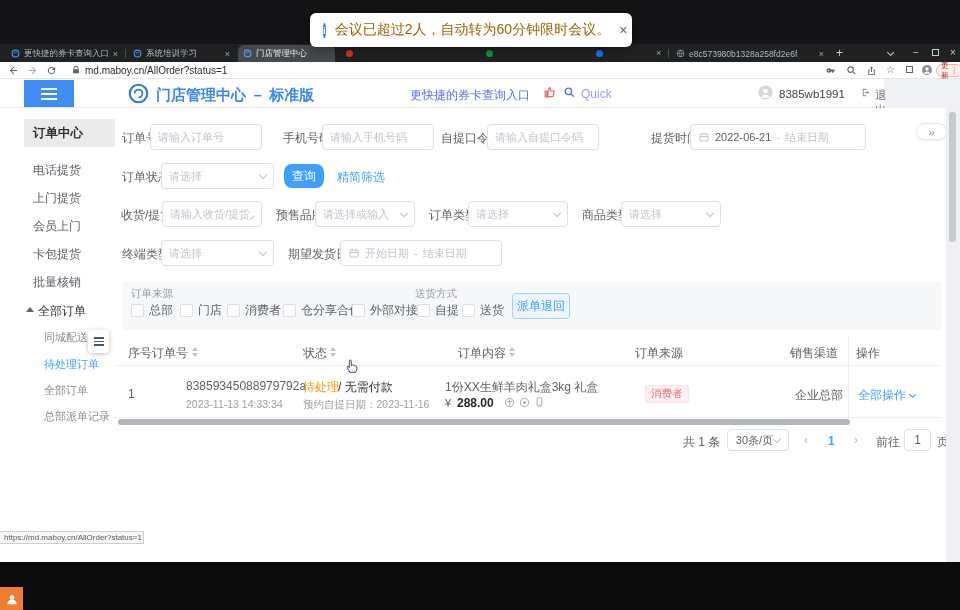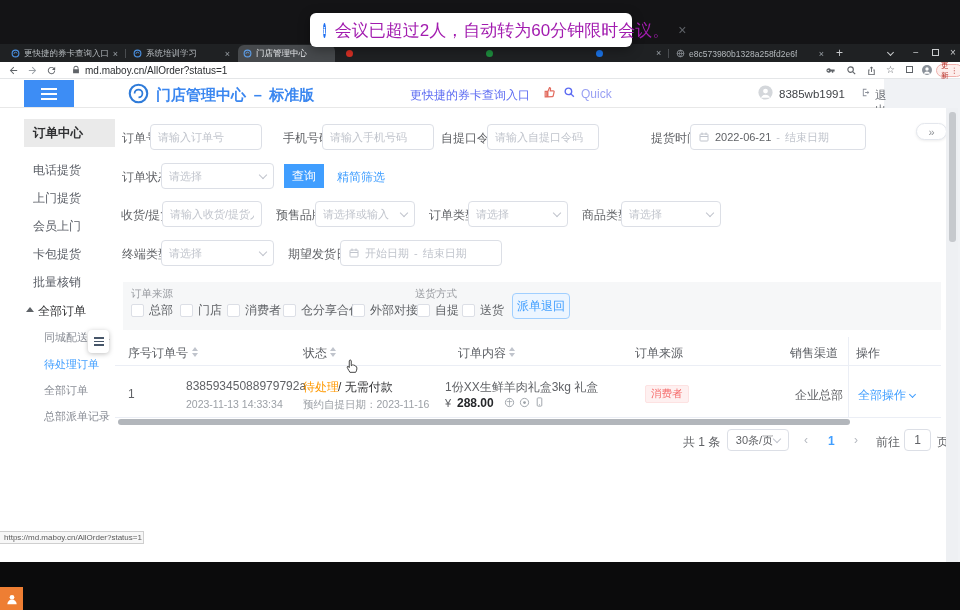--- a/index.html
+++ b/index.html
@@ -21,21 +21,21 @@
 .winbox{position:absolute;width:7px;height:7px;border:1px solid #c9cbcd}
 .chev{display:inline-block;width:5px;height:5px;border-right:1.3px solid #c9cbcd;border-bottom:1.3px solid #c9cbcd;transform:rotate(45deg)}
 
 .addrbar{background:#ffffff;border-bottom:1px solid #e4e6e8}
 .urltext{font-size:10px;color:#2b2e31;white-space:nowrap}
 .updatepill{display:flex;align-items:center;gap:2px;border:1px solid #f0b1ad;background:#fdeeec;color:#b3261e;border-radius:7px;font-size:7.5px;padding:0 4px;height:13px}
 
 
 .toast{background:#fff;border-radius:6px;box-shadow:0 3px 12px rgba(0,0,0,.35);display:flex;align-items:center;gap:9px;padding:0 13px;z-index:50}
 .infoicon{width:15px;height:15px;border-radius:50%;background:#1d6ff2;color:#fff;font-size:10px;font-weight:bold;display:flex;align-items:center;justify-content:center;font-family:"Liberation Serif",serif}
-.toasttext{font-size:17px;color:#a21caf;white-space:nowrap}
+.toasttext{font-size:14px;color:#a16207;white-space:nowrap}
 .toastclose{font-size:14px;color:#5f6368;margin-left:auto}
 
 
 .page{background:#f0f2f5}
 .apphead{background:#fff;border-bottom:1px solid #e8e8e8}
 .hamb{background:#3d8df5;display:flex;flex-direction:column;justify-content:center;align-items:center;gap:3px}
 .hamb i{display:block;width:16px;height:2px;background:#fff}
 .apptitle{font-size:15px;font-weight:bold;color:#3b87f0;white-space:nowrap}
 .quick1{font-size:12px;color:#5c6bf2;white-space:nowrap}
 .quick2{font-size:12px;color:#99a0f3}
@@ -55,21 +55,21 @@
 .main{background:#fff}
 .flabel{position:absolute;font-size:12px;color:#606266;white-space:nowrap}
 .inp{position:absolute;height:26px;border:1px solid #dcdfe6;border-radius:4px;background:#fff;font-size:11px;color:#606266;padding:0 7px;outline:none;font-family:inherit}
 .inp::placeholder{color:#c0c4cc}
 .sel{position:absolute;height:26px;border:1px solid #dcdfe6;border-radius:4px;background:#fff;display:flex;align-items:center;padding:0 7px;gap:4px}
 .sel .ph{font-size:11px;color:#c0c4cc;white-space:nowrap;overflow:hidden;flex:1}
 .selchev{width:6px;height:6px;border-right:1.3px solid #c0c4cc;border-bottom:1.3px solid #c0c4cc;transform:rotate(45deg);flex:0 0 auto;margin-top:-3px}
 .datebox{position:absolute;height:26px;border:1px solid #dcdfe6;border-radius:4px;background:#fff;display:flex;align-items:center;padding:0 7px;gap:5px}
 .dval{font-size:11px;color:#606266;white-space:nowrap}
 .dph{font-size:11px;color:#c0c4cc;white-space:nowrap}
-.btn-primary{position:absolute;background:#409eff;color:#fff;font-size:12px;border:none;border-radius:0;display:flex;align-items:center;justify-content:center}
+.btn-primary{position:absolute;background:#409eff;color:#fff;font-size:12px;border:none;border-radius:8px;display:flex;align-items:center;justify-content:center}
 .link{position:absolute;font-size:12px;color:#409eff;white-space:nowrap}
 .collapsepill{position:absolute;border:1px solid #e4e7ed;background:#fff;border-radius:9px;color:#8f9296;font-size:11px;display:flex;align-items:center;justify-content:center;box-shadow:0 1px 3px rgba(0,0,0,.08)}
 
 .panel{position:absolute;background:#f6f7f8}
 .plabel{position:absolute;font-size:10.5px;color:#9a9da2;white-space:nowrap}
 .cb{position:absolute;display:flex;align-items:center;gap:5px;font-size:12px;color:#5f6266;white-space:nowrap}
 .cbbox{width:13px;height:13px;border:1px solid #dcdfe6;border-radius:2px;background:#fff;flex:0 0 auto}
 .btn-plain{position:absolute;background:#ecf5ff;border:1px solid #a0cfff;color:#409eff;font-size:12px;border-radius:4px;display:flex;align-items:center;justify-content:center}
 
 .th{position:absolute;font-size:12px;color:#5b5e63;white-space:nowrap}

